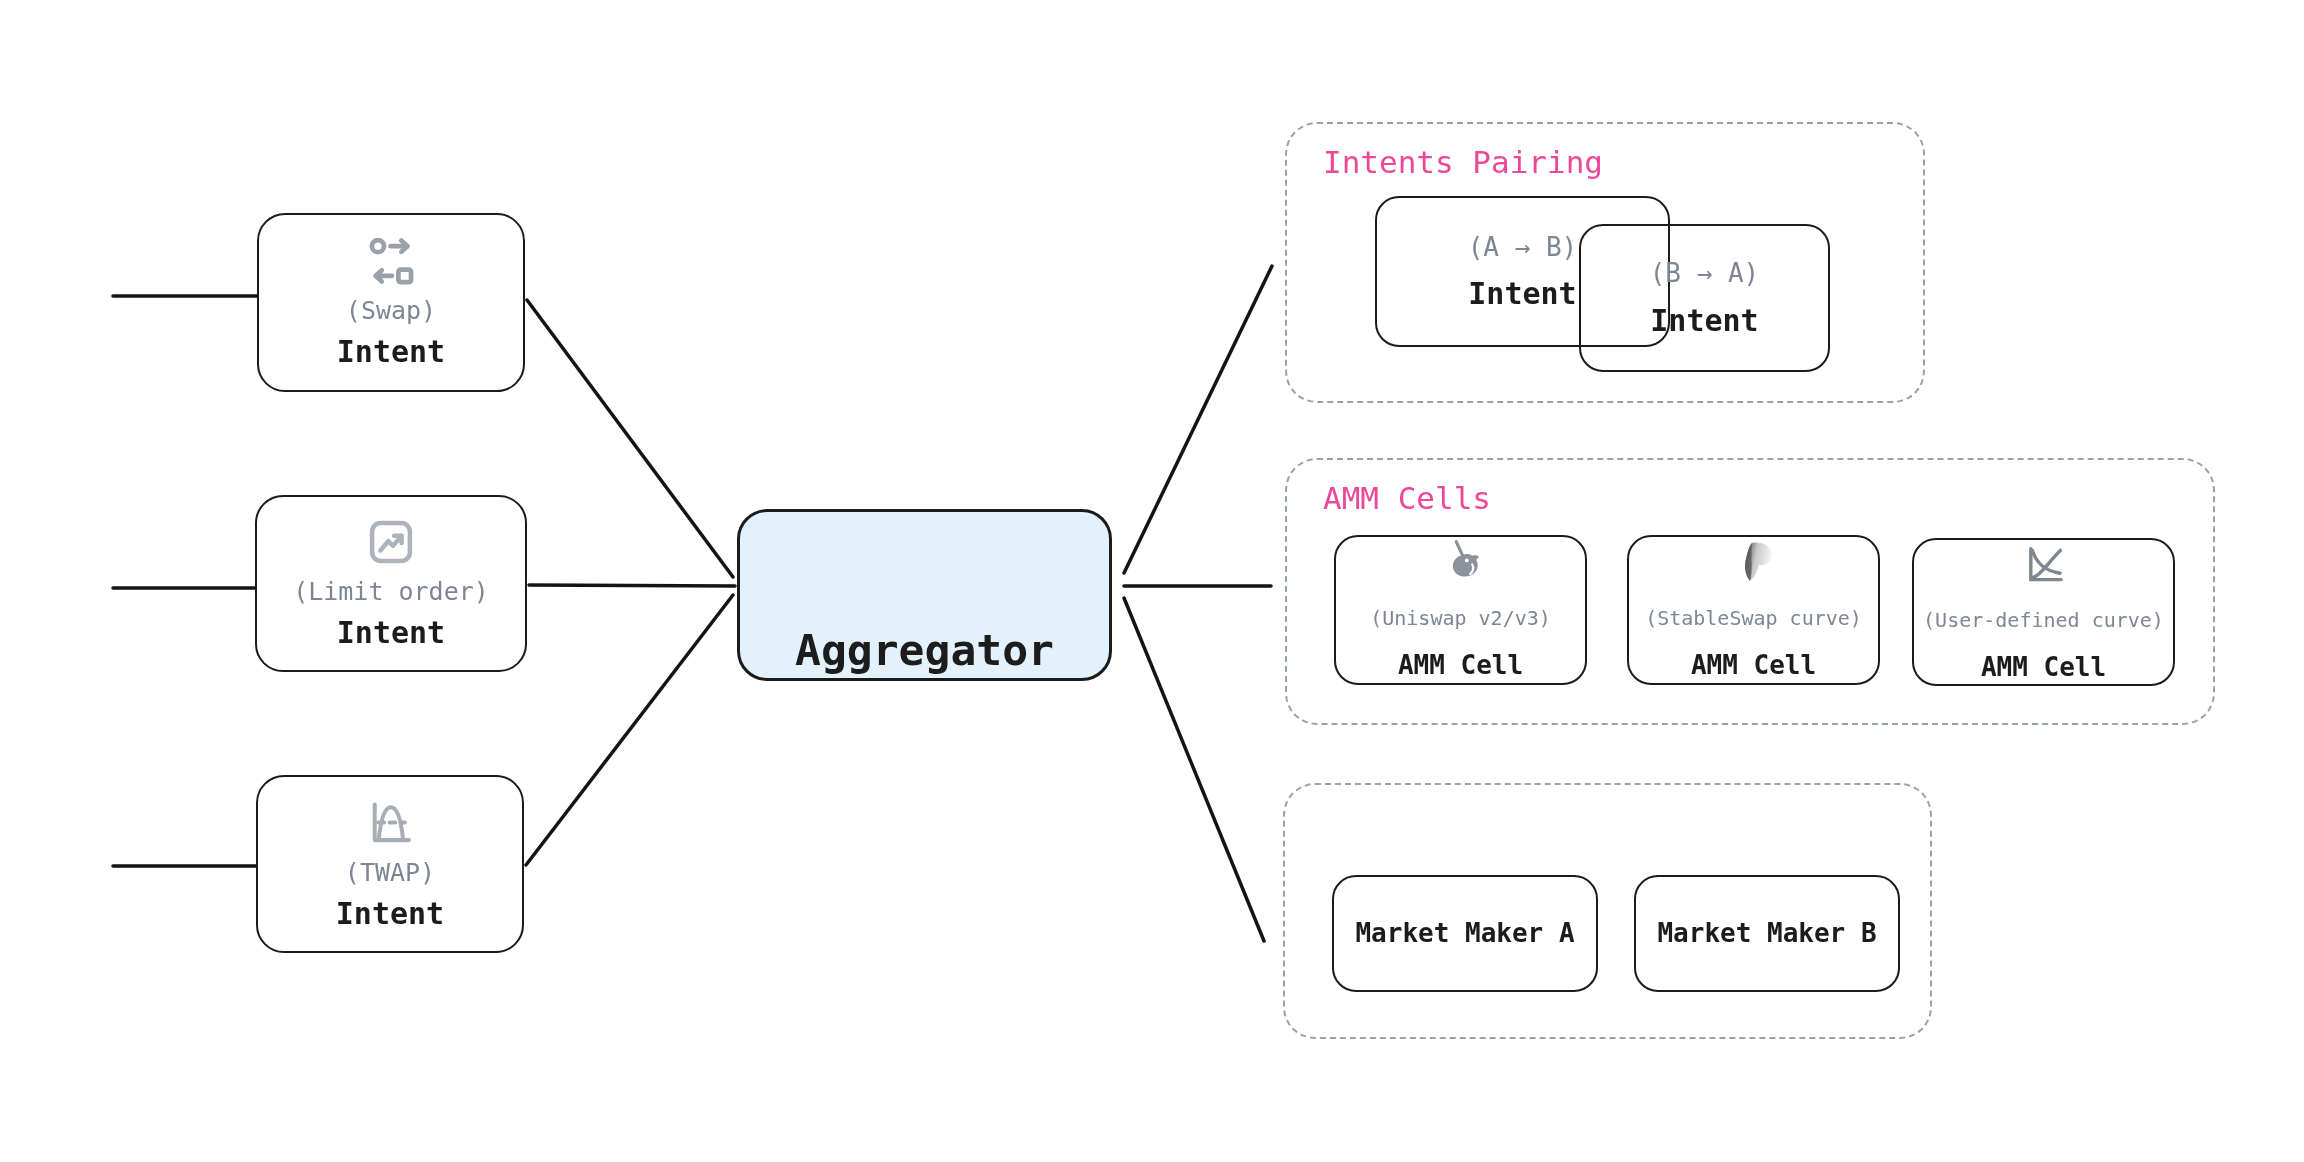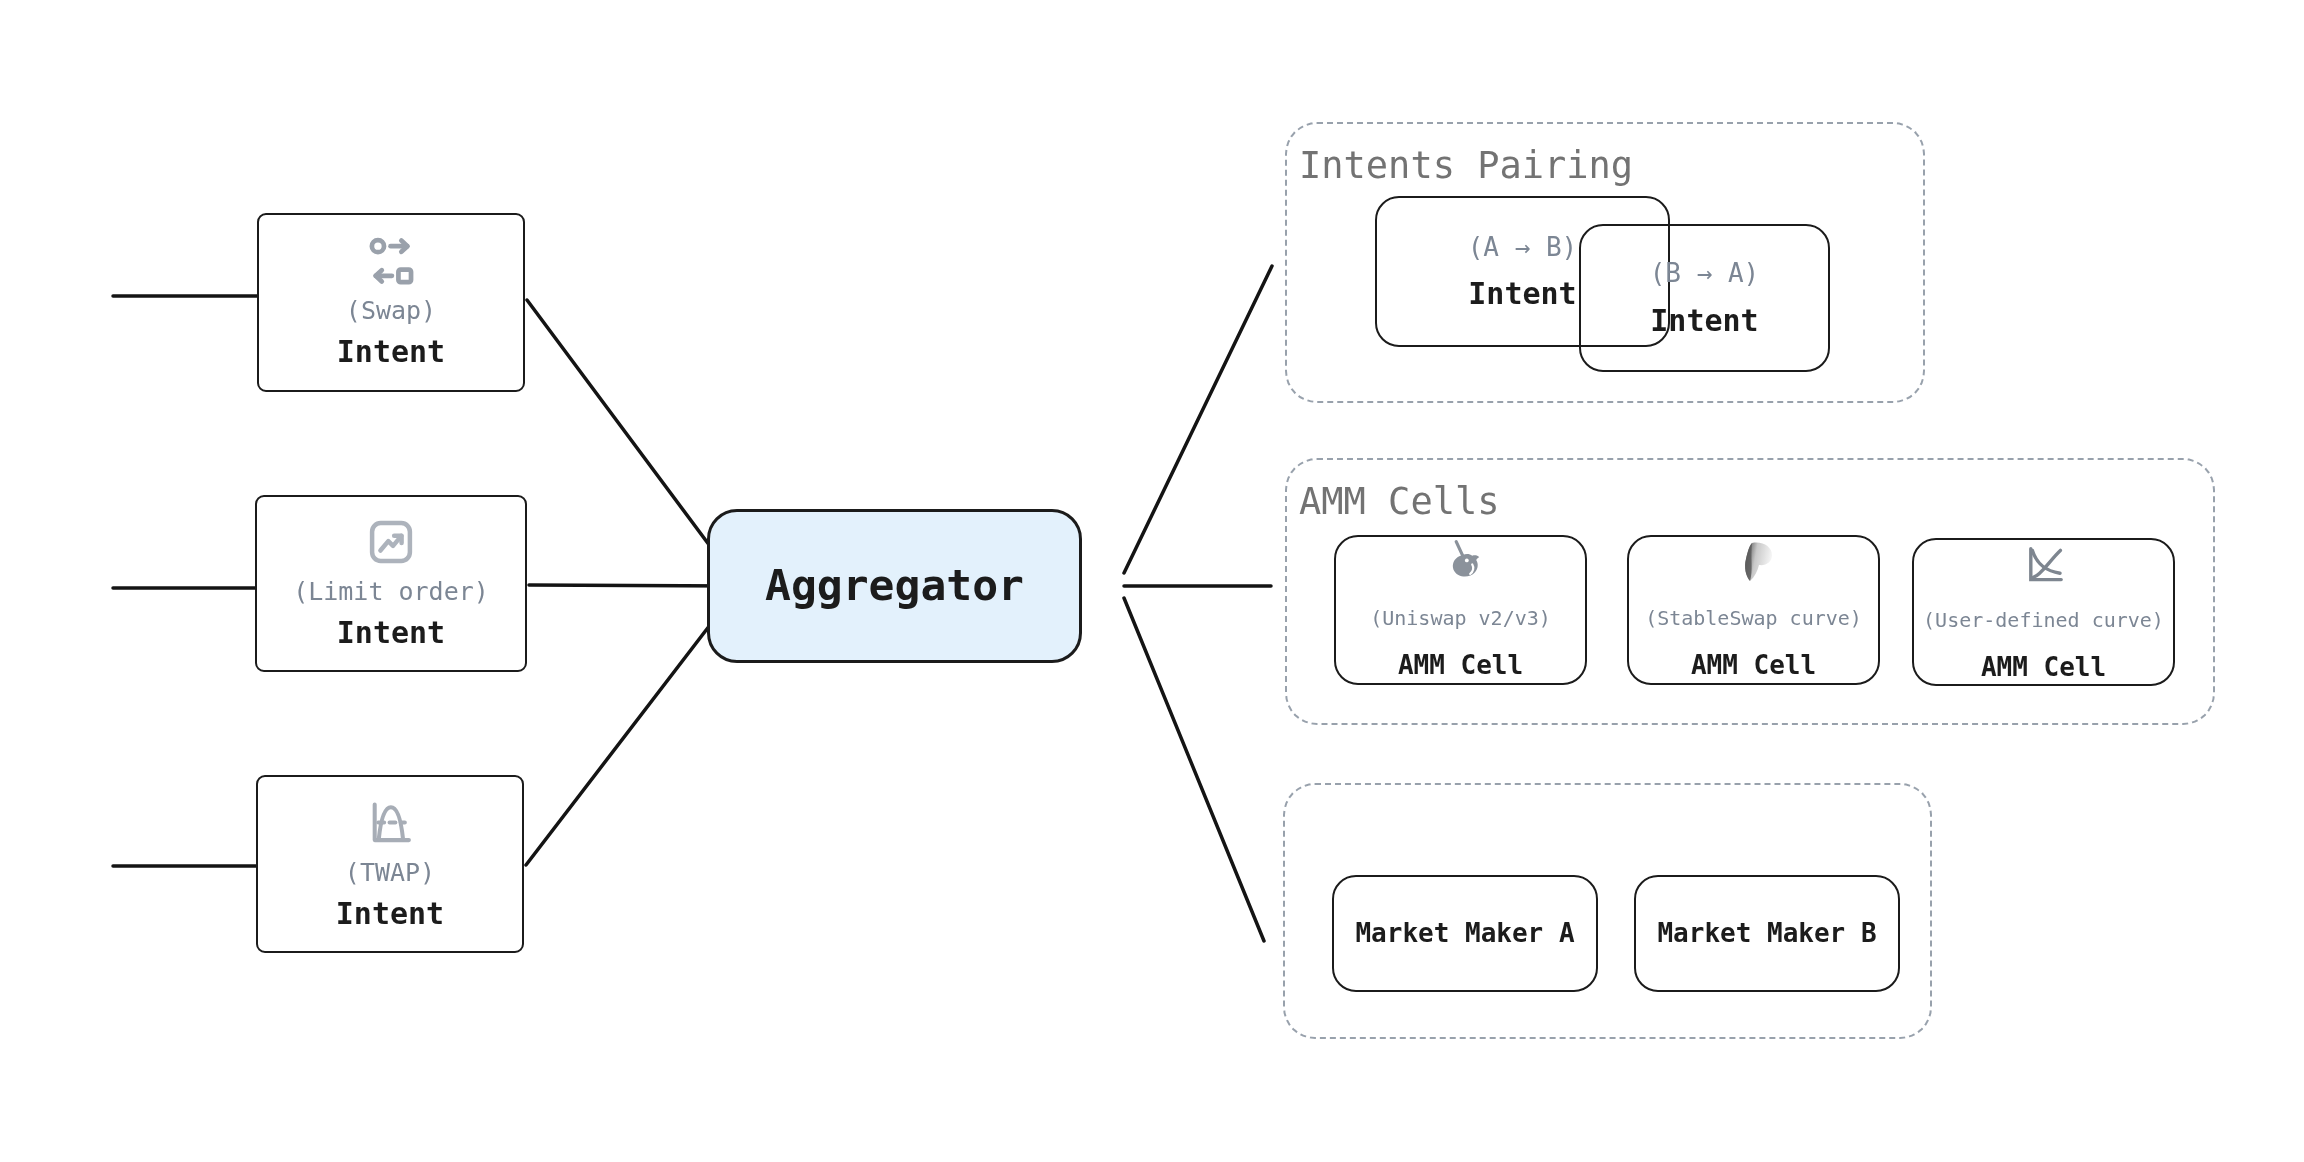--- a/index.html
+++ b/index.html
@@ -5,39 +5,39 @@
   html,body{margin:0;padding:0;background:#ffffff;}
   .canvas{
     position:relative;width:2304px;height:1162px;background:#ffffff;overflow:hidden;
     font-family:"DejaVu Sans Mono","Liberation Mono",monospace;
   }
   .wires{position:absolute;left:0;top:0;width:2304px;height:1162px;z-index:0;}
   .wires line{stroke:#141414;stroke-width:3.5;stroke-linecap:round;}
 
   .node{
     position:absolute;z-index:2;background:#ffffff;border:2.5px solid #1b1b1b;
-    border-radius:9px;display:flex;flex-direction:column;align-items:center;
+    border-radius:28px;display:flex;flex-direction:column;align-items:center;
     justify-content:center;text-align:center;box-sizing:border-box;
   }
   .node .sub{color:#7c8694;font-size:25px;line-height:1.25;white-space:nowrap;}
   .node .label{color:#1c1c1c;font-size:30px;font-weight:600;line-height:1.25;white-space:nowrap;}
   .left-node{gap:7px;}
   .left-node .icon{display:block;height:54px;}
 
   .aggregator{
     background:#e3f1fc;border-width:3px;border-radius:30px;
   }
   .aggregator .label{font-size:43px;font-weight:700;}
 
   .group{
     position:absolute;z-index:1;border:2px dashed #98a1ac;border-radius:32px;
     box-sizing:border-box;
   }
   .group-title{
-    position:absolute;left:12px;top:20px;color:#737373;font-size:37px;
+    position:absolute;left:36px;top:20px;color:#ec4899;font-size:31px;
     font-weight:500;white-space:nowrap;
   }
 
   .pair-box{background:transparent;border-width:2.2px;border-radius:24px;gap:12px;}
   .pair-box .sub{font-size:26px;}
 
   .amm-cell{border-radius:24px;gap:18px;}
   .amm-cell .icon{display:block;height:50px;}
   .amm-cell .sub{font-size:20px;}
   .amm-cell .label{font-size:26px;}
@@ -96,21 +96,21 @@
       <svg width="54" height="54" viewBox="0 0 24 24" fill="none" stroke="#a7adb6" stroke-width="1.8" stroke-linecap="round" stroke-linejoin="round">
         <path d="M5.2 3.8 V19.6 H20.4"></path>
         <path d="M7 19.2 C8.2 7.6 10.4 5 12.4 5 C14.4 5 16.6 7.6 17.8 19.2"></path>
         <path d="M6.8 11.8 H18.6" stroke-dasharray="2.6 2.4"></path>
       </svg>
     </span>
     <span class="sub">(TWAP)</span>
     <span class="label">Intent</span>
   </div>
 
-  <div class="node aggregator" style="left:707px;top:509px;width:375px;height:154px;">
+  <div class="node aggregator" style="left:737px;top:509px;width:375px;height:172px;justify-content:flex-end;">
     <span class="label">Aggregator</span>
   </div>
 
   <div class="group" style="left:1285px;top:122px;width:640px;height:281px;">
     <span class="group-title">Intents Pairing</span>
     <div class="node pair-box" style="left:88px;top:72px;width:295px;height:151px;">
       <span class="sub">(A → B)</span>
       <span class="label">Intent</span>
     </div>
     <div class="node pair-box" style="left:292px;top:100px;width:251px;height:148px;">

